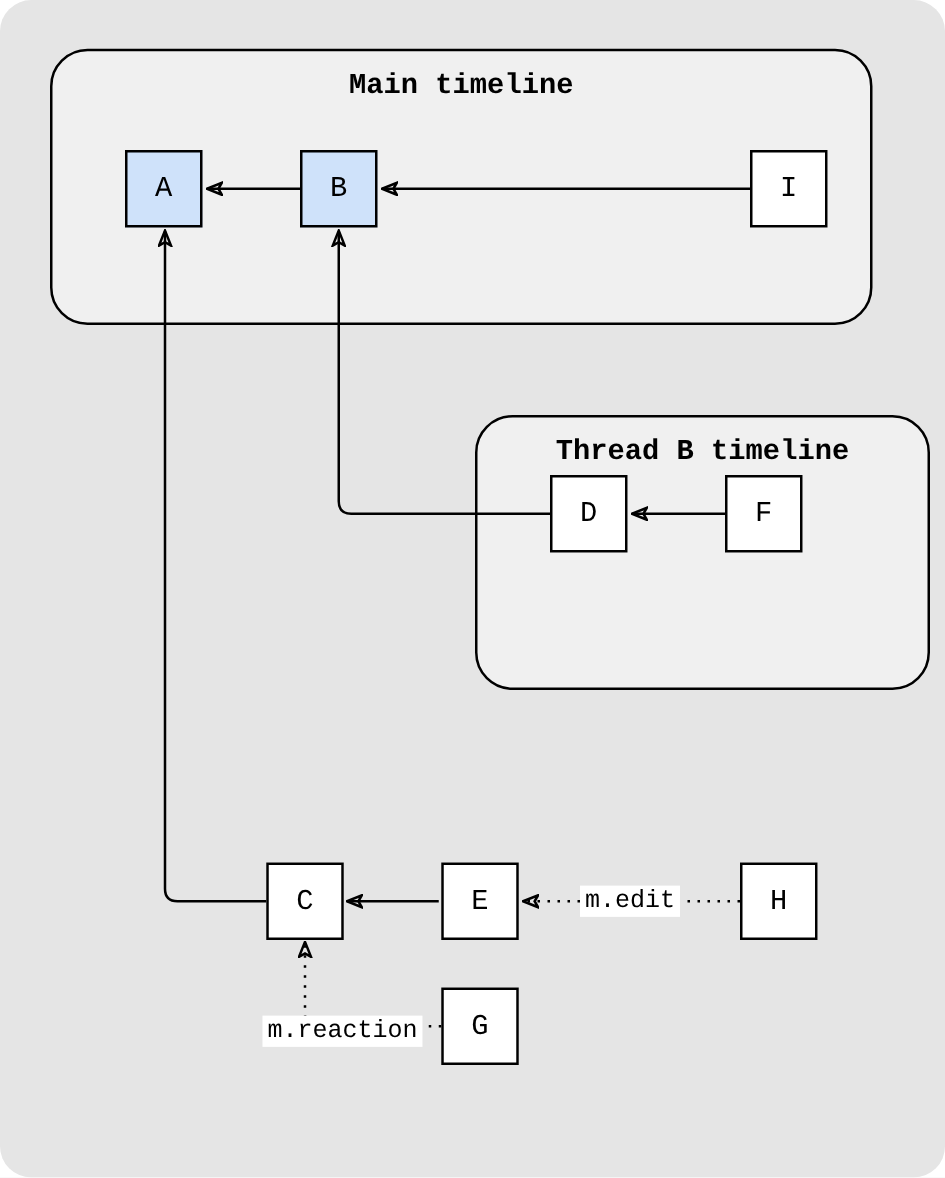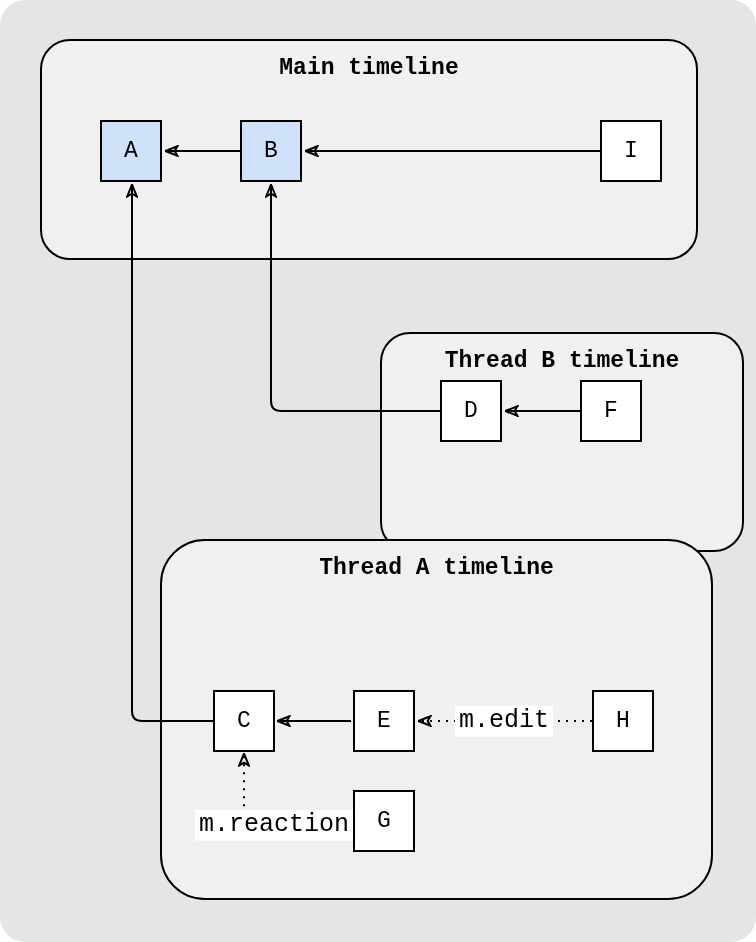--- a/index.html
+++ b/index.html
@@ -35,37 +35,34 @@
     border:2px solid var(--node-border);background:var(--node-fill);
     display:flex;align-items:center;justify-content:center;
     font-size:23px;z-index:2;
   }
   .node.highlight{background:var(--node-highlight-fill);}
   svg.edges{position:absolute;left:0;top:0;z-index:3;pointer-events:none;}
   svg.edges path{stroke:var(--edge-color);stroke-width:2;fill:none;}
   svg.edges path.dotted{stroke-dasharray:2 6;}
   .edge-label{
     position:absolute;transform:translate(-50%,-50%);
-    background:var(--label-bg);font-size:25px;line-height:1.15;
+    background:var(--label-bg);font-size:20px;line-height:1.15;
     padding:1px 4px;white-space:nowrap;z-index:4;
   }
 </style>
 </head>
 <body>
 
 <div class="canvas">
 
   <div class="group" id="g-main">
     <div class="group-title">Main timeline</div>
   </div>
   <div class="group" id="g-thread-b">
     <div class="group-title">Thread B timeline</div>
-  </div>
-  <div class="group" id="g-thread-a">
-    <div class="group-title">Thread A timeline</div>
   </div>
 
   <div class="node highlight" style="left:100px;top:120px">
     <span>A</span>
   </div>
   <div class="node highlight" style="left:240px;top:120px">
     <span>B</span>
   </div>
   <div class="node" style="left:600px;top:120px">
     <span>I</span>

